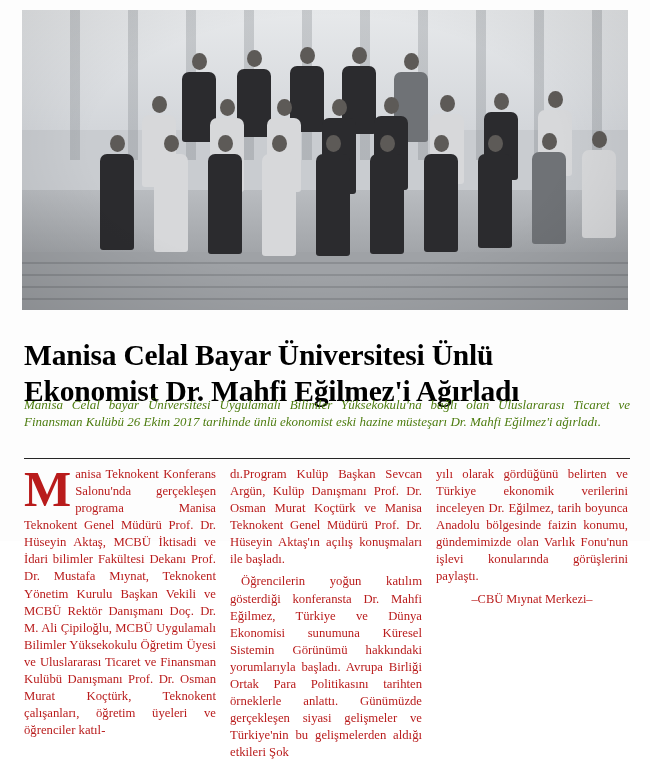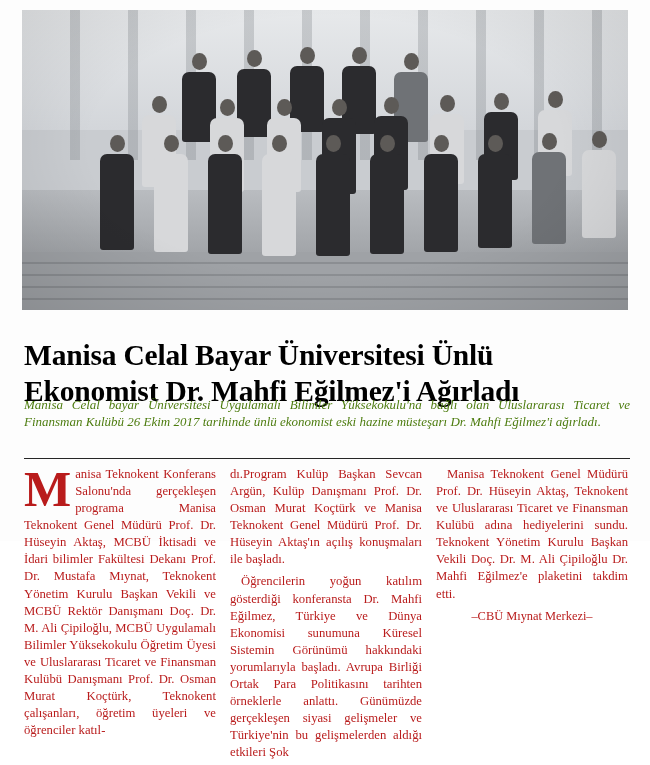--- a/index.html
+++ b/index.html
@@ -289,18 +289,18 @@
 
   <div class="columns">
     <div class="col">
       <p class="dropcap-p">Manisa Teknokent Konferans Salonu'nda gerçekleşen programa Manisa Teknokent Genel Müdürü Prof. Dr. Hüseyin Aktaş, MCBÜ İktisadi ve İdari bilimler Fakültesi Dekanı Prof. Dr. Mustafa Mıynat, Teknokent Yönetim Kurulu Başkan Vekili ve MCBÜ Rektör Danışmanı Doç. Dr. M. Ali Çipiloğlu, MCBÜ Uygulamalı Bilimler Yüksekokulu Öğretim Üyesi ve Uluslararası Ticaret ve Finansman Kulübü Danışmanı Prof. Dr. Osman Murat Koçtürk, Teknokent çalışanları, öğretim üyeleri ve öğrenciler katıl-</p>
     </div>
     <div class="col">
       <p>dı.Program Kulüp Başkan Sevcan Argün, Kulüp Danışmanı Prof. Dr. Osman Murat Koçtürk ve Manisa Teknokent Genel Müdürü Prof. Dr. Hüseyin Aktaş'ın açılış konuşmaları ile başladı.</p>
       <p class="indent">Öğrencilerin yoğun katılım gösterdiği konferansta Dr. Mahfi Eğilmez, Türkiye ve Dünya Ekonomisi sunumuna Küresel Sistemin Görünümü hakkındaki yorumlarıyla başladı. Avrupa Birliği Ortak Para Politikasını tarihten örneklerle anlattı. Günümüzde gerçekleşen siyasi gelişmeler ve Türkiye'nin bu gelişmelerden aldığı etkileri Şok</p>
     </div>
     <div class="col">
-      <p class="indent">Manisa Teknokent Genel Müdürü Prof. Dr. Hüseyin Aktaş, Teknokent ve Uluslararası Ticaret ve Finansman Kulübü adına hediyelerini sundu. Teknokent Yönetim Kurulu Başkan Vekili Doç. Dr. M. Ali Çipiloğlu  Dr. Mahfi Eğilmez'e plaketini takdim etti.</p>
+      <p>yılı olarak gördüğünü belirten ve Türkiye ekonomik verilerini inceleyen Dr. Eğilmez, tarih boyunca Anadolu bölgesinde faizin konumu, gündemimizde olan Varlık Fonu'nun işlevi konularında görüşlerini paylaştı.</p>
       <p class="credit">–CBÜ Mıynat Merkezi–</p>
     </div>
   </div>
 
 </div>
 
 </body></html>

